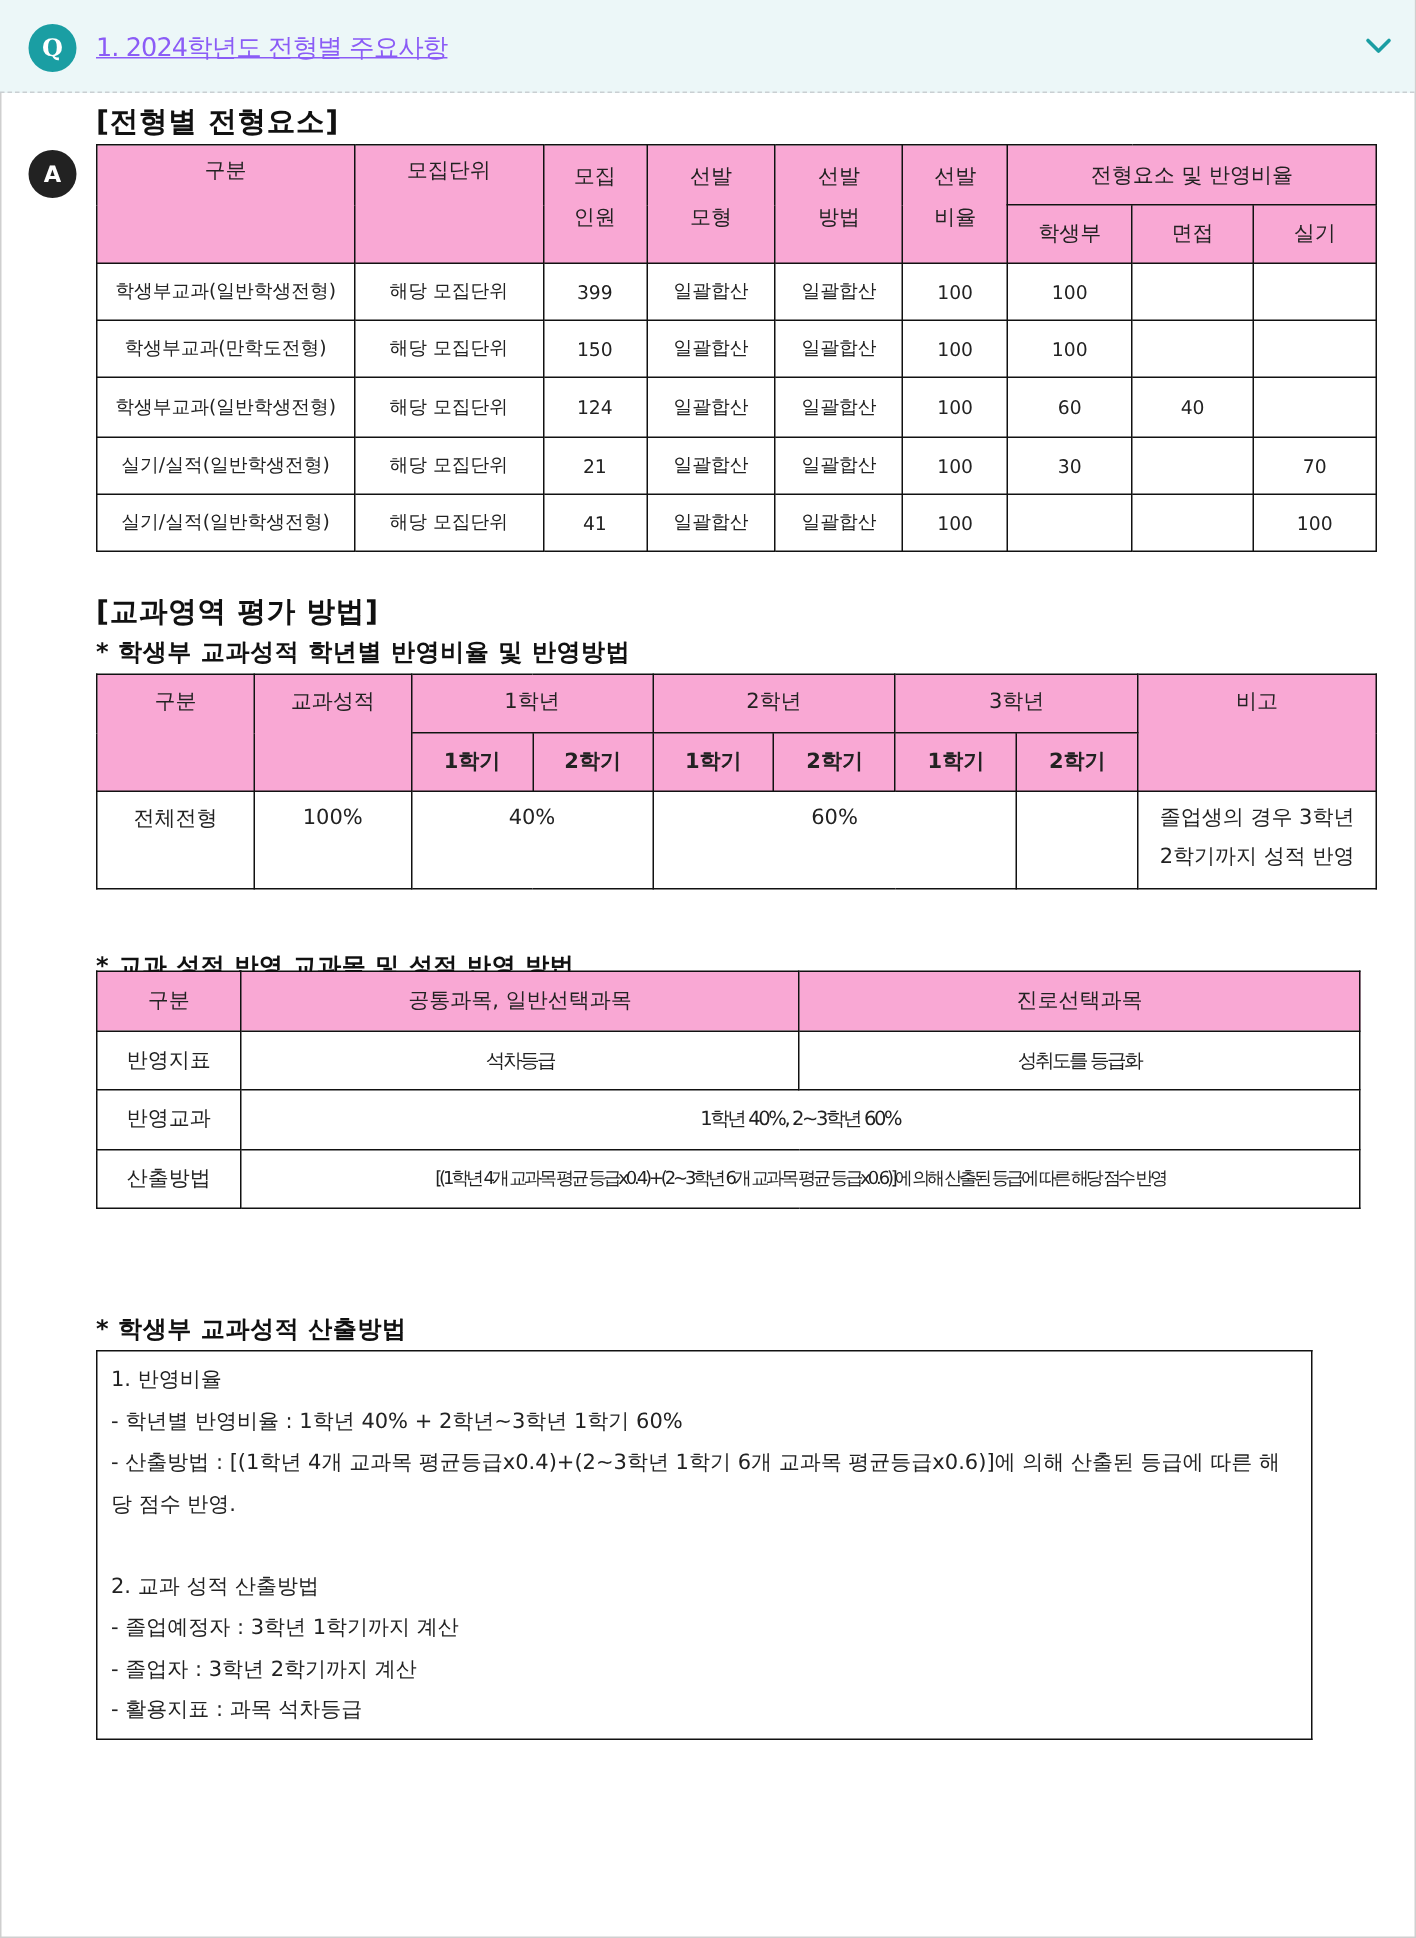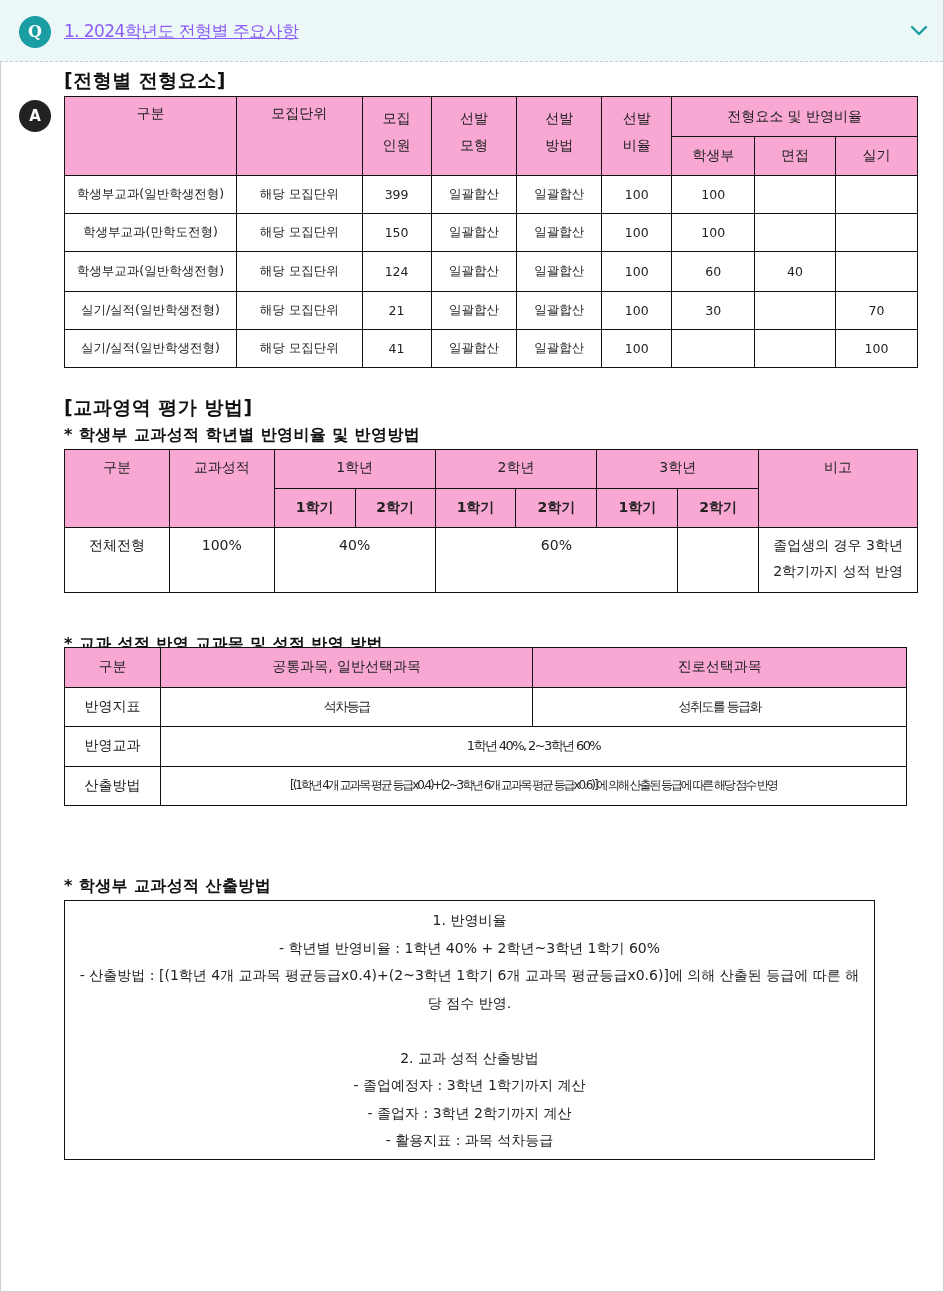--- a/index.html
+++ b/index.html
@@ -23,21 +23,21 @@
   .t2 { left: 64px; top: 449px; width: 854px; }
   .t2 th { height: 39px; font-size: 14px; vertical-align: top; padding-top: 9px; }
   .t2 th.sub { font-weight: bold; vertical-align: middle; padding-top: 0; }
   .t2 td { height: 65px; vertical-align: top; padding-top: 9px; font-size: 14px; }
   .t2 td.note { line-height: 26px; padding-top: 4px; text-align: center; margin-top: 48px; }
   .t3 { left: 64px; top: 647px; width: 843px; }
   .t3 th, .t3 td { height: 39.5px; font-size: 14px; }
   .t3 td.cmp { font-size: 13px; letter-spacing: -1.6px; }
   .t4 { left: 64px; top: 900px; width: 811px; }
   .t4 th { height: 40px; font-size: 14px; }
-  .t4 td { text-align: center; vertical-align: top; padding: 6px 9px 4px 9px; font-size: 14px; line-height: 27.5px; height: 253px; }
+  .t4 td { text-align: left; vertical-align: top; padding: 6px 9px 4px 9px; font-size: 14px; line-height: 27.5px; height: 253px; }
   .t4 td p { min-height: 27.5px; }
 </style>
 </head>
 <body>
 
 <div class="frame"></div>
 
 <div class="qbar">
   <div class="qbadge">Q</div>
   <div class="qtitle">1. 2024학년도 전형별 주요사항</div>

